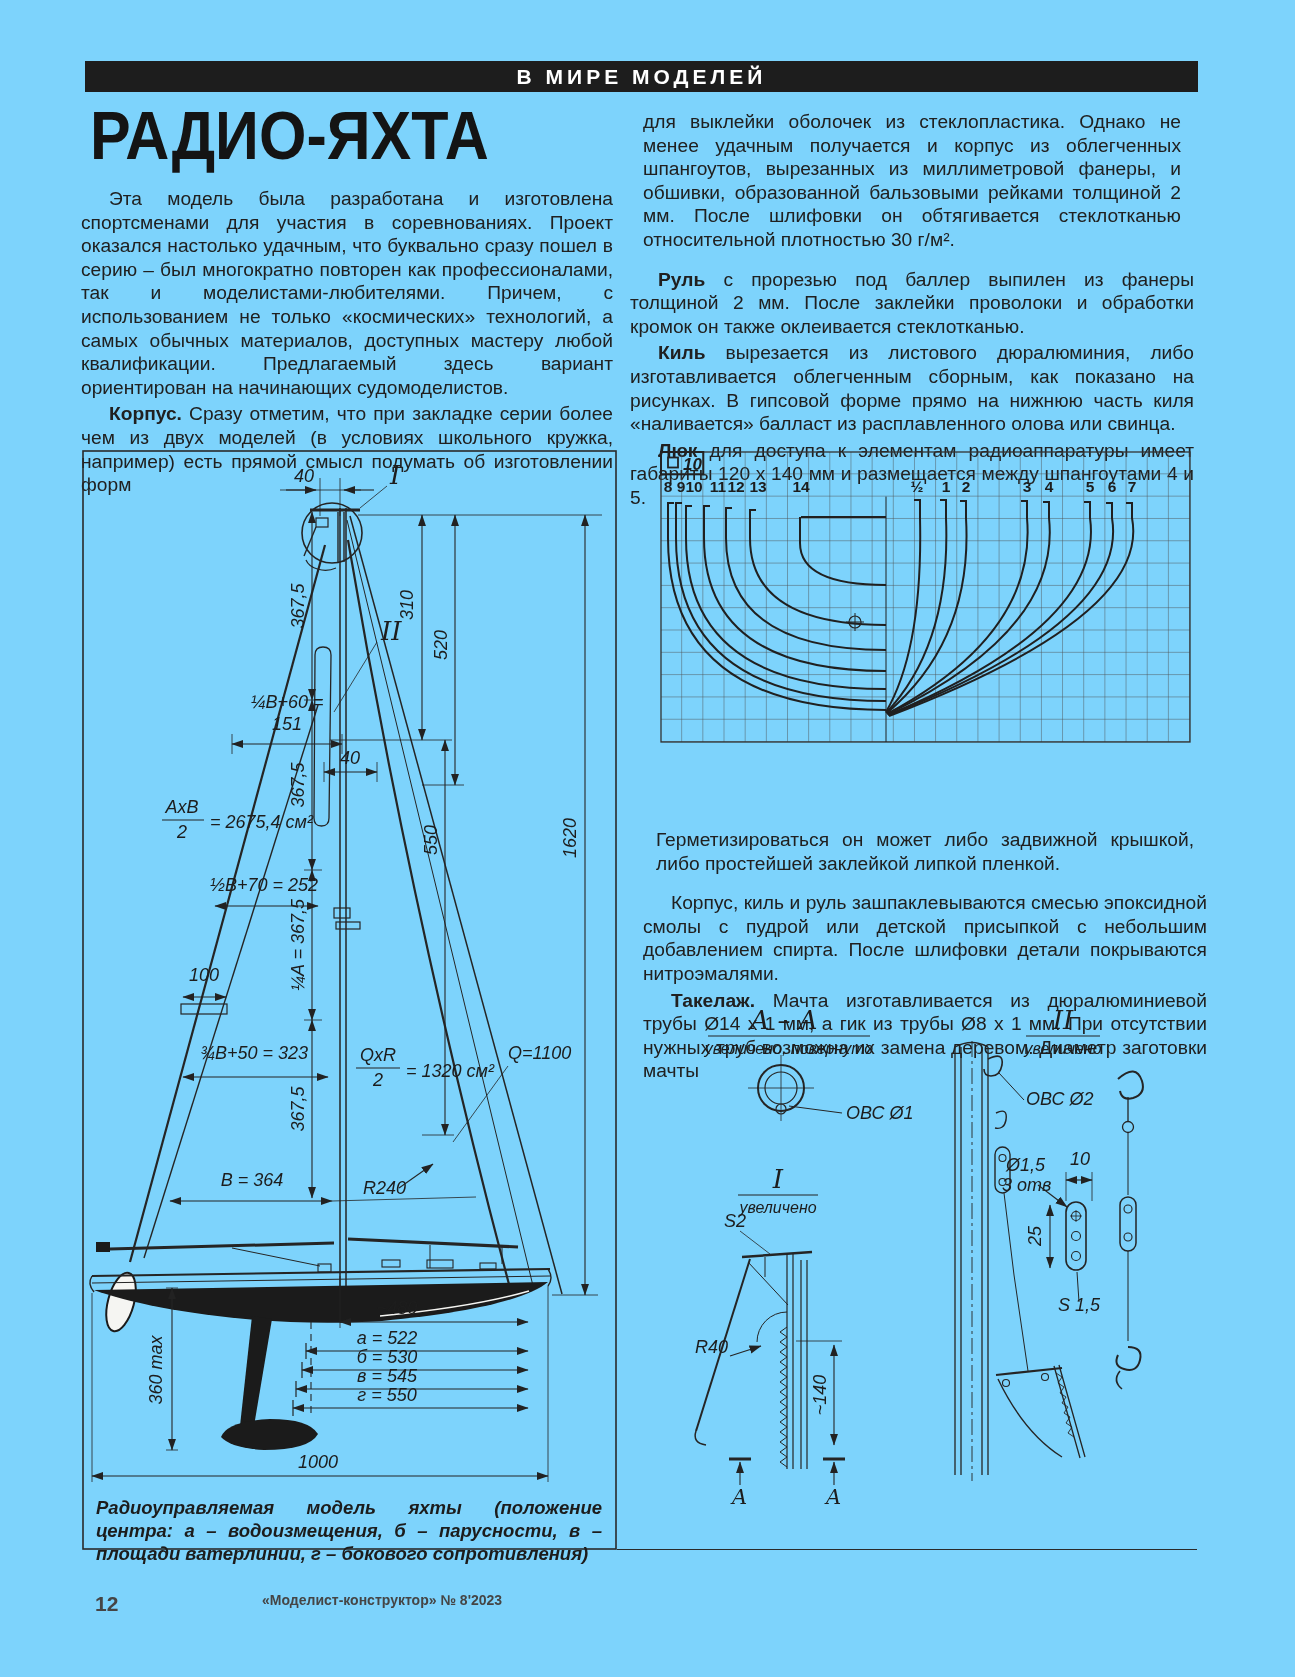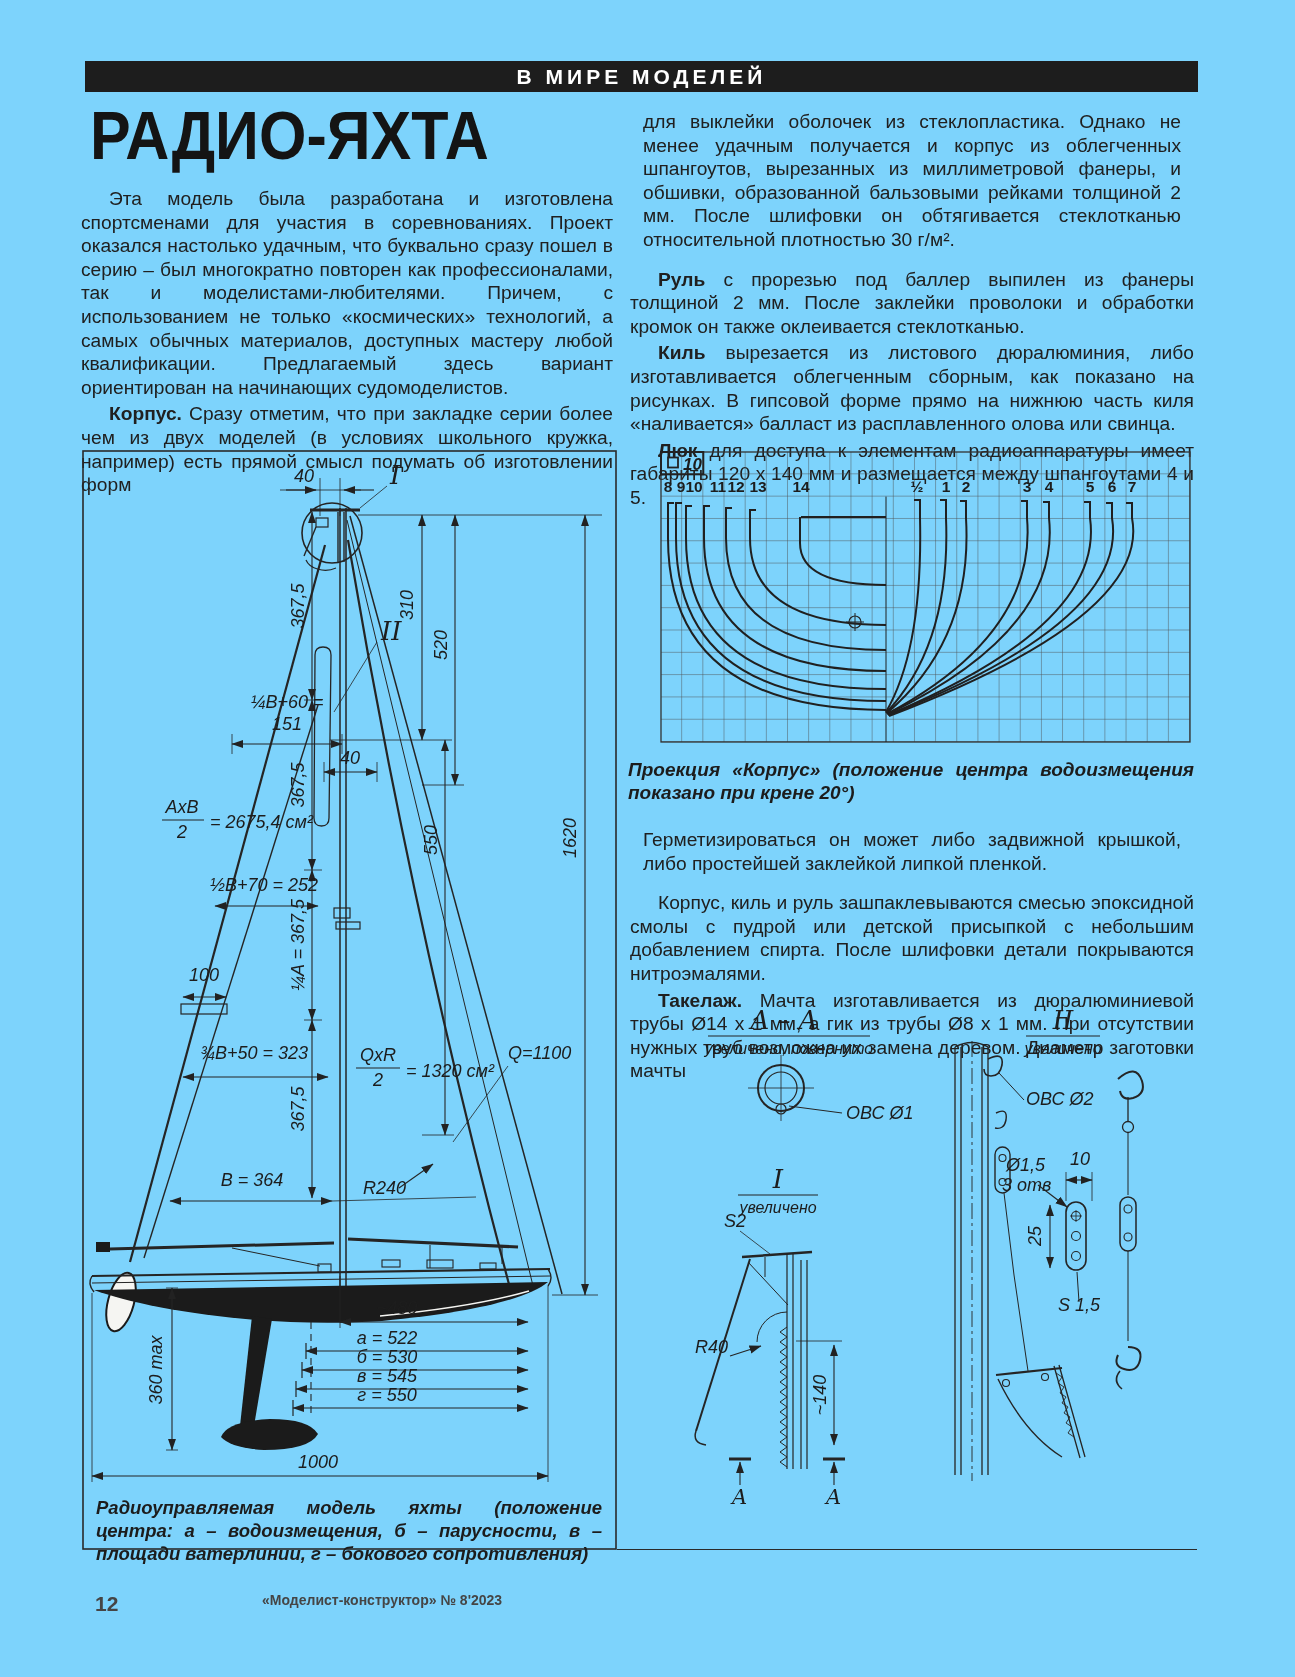--- a/index.html
+++ b/index.html
@@ -4,21 +4,21 @@
 <style>
   html,body{margin:0;padding:0;background:#888;}
   #page{position:relative;width:1295px;height:1677px;background:#7dd3fc;font-family:"Liberation Sans",sans-serif;color:#1c1c1c;overflow:hidden;}
   .abs{position:absolute;}
   #banner{left:85px;top:61px;width:1113px;height:31px;background:#1d1d1d;display:flex;align-items:center;justify-content:center;}
   #banner span{color:#fff;font-weight:bold;font-size:21px;letter-spacing:4px;}
   #title{left:90px;top:96px;width:480px;font-size:61px;font-weight:800;letter-spacing:0px;color:#141414;transform:scaleY(1.12);transform-origin:top left;white-space:nowrap;}
   .col{font-size:19.2px;line-height:23.6px;text-align:justify;color:#202020;}
   #leftcol{left:78px;top:184px;width:538px;}
   #rightcol{left:627px;top:94px;width:570px;}
-  #midright{left:627px;top:812px;width:570px;}
+  #midright{left:640px;top:812px;width:570px;}
   .par{text-indent:28px;margin:3px;}
   .noind{text-indent:0;margin:16px;}
   .lead{font-weight:bold;}
   .capt{font-weight:bold;font-style:italic;}
   #bp-caption{left:628px;top:758px;width:566px;font-size:19px;line-height:23px;text-align:justify;}
   #main-caption{left:96px;top:1496px;width:506px;font-size:18.5px;line-height:23px;text-align:justify;}
   #pageno{left:95px;top:1592px;font-size:21px;font-weight:bold;color:#454545;}
   #magname{left:262px;top:1592px;font-size:14px;font-weight:bold;color:#454545;}
   #bottomrule{left:617px;top:1549px;width:580px;border-top:1.6px solid #2a2a2a;height:0;}
   svg{position:absolute;overflow:visible;}
@@ -51,21 +51,20 @@
     <p class="par"><span class="lead">Корпус.</span><span> Сразу отметим, что при закладке серии более чем из двух моделей (в условиях школьного кружка, например) есть прямой смысл подумать об изготовлении форм</span></p>
   </div>
 
   <div id="rightcol" class="abs col">
     <p class="noind">для выклейки оболочек из стеклопластика. Однако не менее удачным получается и корпус из облегченных шпангоутов, вырезанных из миллиметровой фанеры, и обшивки, образованной бальзовыми рейками толщиной 2 мм. После шлифовки он обтягивается стеклотканью относительной плотностью 30 г/м².</p>
     <p class="par"><span class="lead">Руль</span><span> с прорезью под баллер выпилен из фанеры толщиной 2 мм. После заклейки проволоки и обработки кромок он также оклеивается стеклотканью.</span></p>
     <p class="par"><span class="lead">Киль</span><span> вырезается из листового дюралюминия, либо изготавливается облегченным сборным, как показано на рисунках. В гипсовой форме прямо на нижнюю часть киля «наливается» балласт из расплавленного олова или свинца.</span></p>
     <p class="par"><span class="lead">Люк</span><span> для доступа к элементам радиоаппаратуры имеет габариты 120 х 140 мм и размещается между шпангоутами 4 и 5.</span></p>
   </div>
 
-  <div id="bp-caption" class="abs capt">Проекция «Корпус» (положение центра водоизмещения показано при крене 20°)</div>
 
   <div id="midright" class="abs col">
     <p class="noind">Герметизироваться он может либо задвижной крышкой, либо простейшей заклейкой липкой пленкой.</p>
     <p class="par">Корпус, киль и руль зашпаклевываются смесью эпоксидной смолы с пудрой или детской присыпкой с небольшим добавлением спирта. После шлифовки детали покрываются нитроэмалями.</p>
     <p class="par"><span class="lead">Такелаж.</span><span> Мачта изготавливается из дюралюминиевой трубы Ø14 х 1 мм, а гик из трубы Ø8 х 1 мм. При отсутствии нужных труб возможна их замена деревом. Диаметр заготовки мачты</span></p>
   </div>
 
   <svg class="abs" style="left:82px;top:450px;" width="535" height="1100" viewBox="0 0 535 1100">
     <defs>
       <marker id="a1" viewBox="0 0 10 10" refX="9.5" refY="5" markerWidth="11" markerHeight="11" orient="auto-start-reverse">

